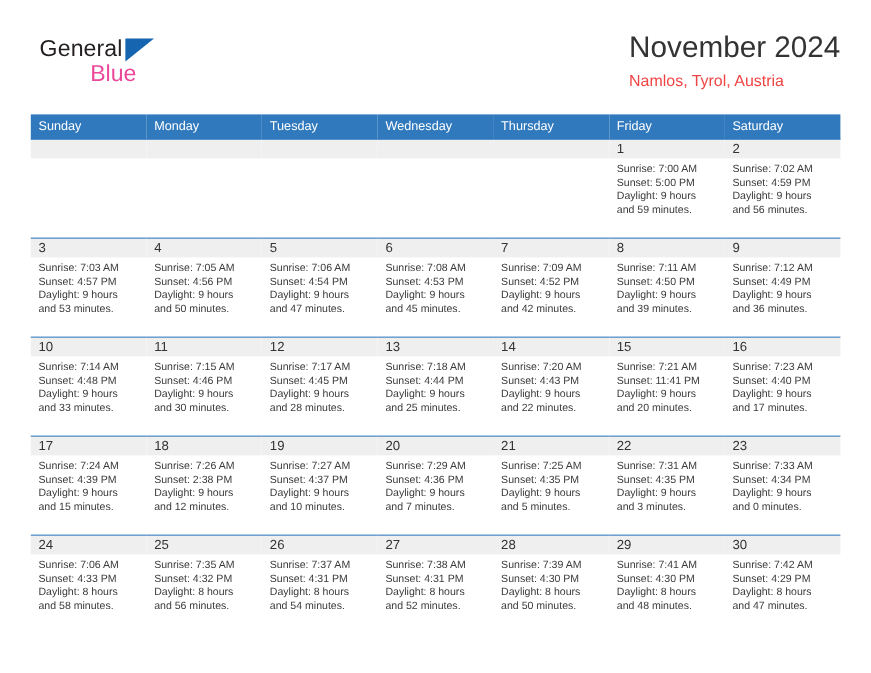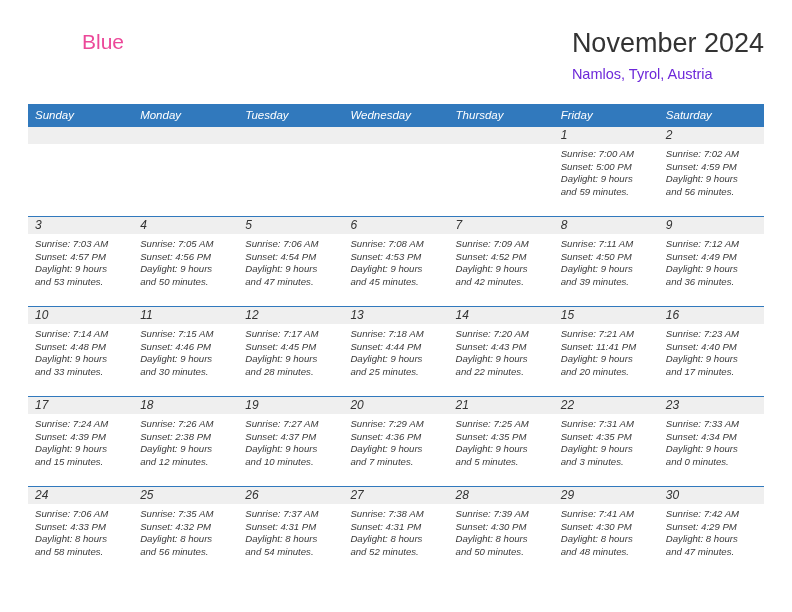--- a/index.html
+++ b/index.html
@@ -71,35 +71,34 @@
   }
   .cal-title {
     font-size: 27px;
     color: #333333;
     line-height: 34px;
     font-weight: normal;
     white-space: nowrap;
   }
   .cal-subtitle {
     font-size: 14.5px;
-    color: #6d28d9;
+    color: #ef4444;
     line-height: 22px;
     margin-top: 3px;
     white-space: nowrap;
   }
 
   
   .calendar {
     position: absolute;
     left: 28px;
     top: 104px;
     width: 736px;
     border-collapse: collapse;
     table-layout: fixed;
-    font-style: italic;
   }
   .calendar th {
     background: #3179bd;
     color: #ffffff;
     font-size: 11.5px;
     font-weight: normal;
     text-align: left;
     padding: 5px 0 5px 7px;
     height: 12px;
     border: none;
@@ -139,20 +138,24 @@
   .cell-empty .cell-body { visibility: hidden; }
 </style>
 </head>
 <body>
 
 <div class="page">
 
   <div class="header">
 
     <div class="brand">
+      <div class="brand-top">
+        <span class="brand-general">General</span>
+        <span class="brand-triangle"></span>
+      </div>
       <div class="brand-blue">Blue</div>
     </div>
 
     <div class="title-block">
       <div class="cal-title">November 2024</div>
       <div class="cal-subtitle">Namlos, Tyrol, Austria</div>
     </div>
 
   </div>
 

